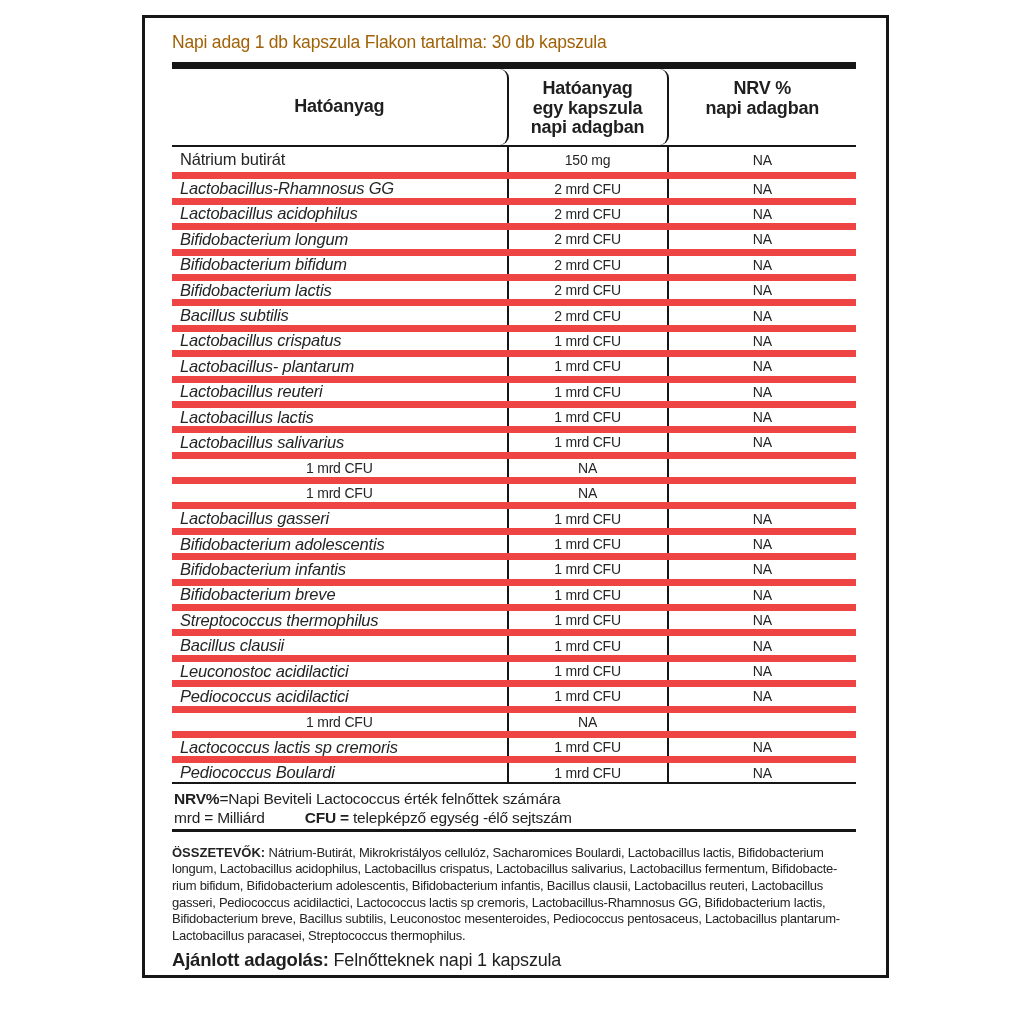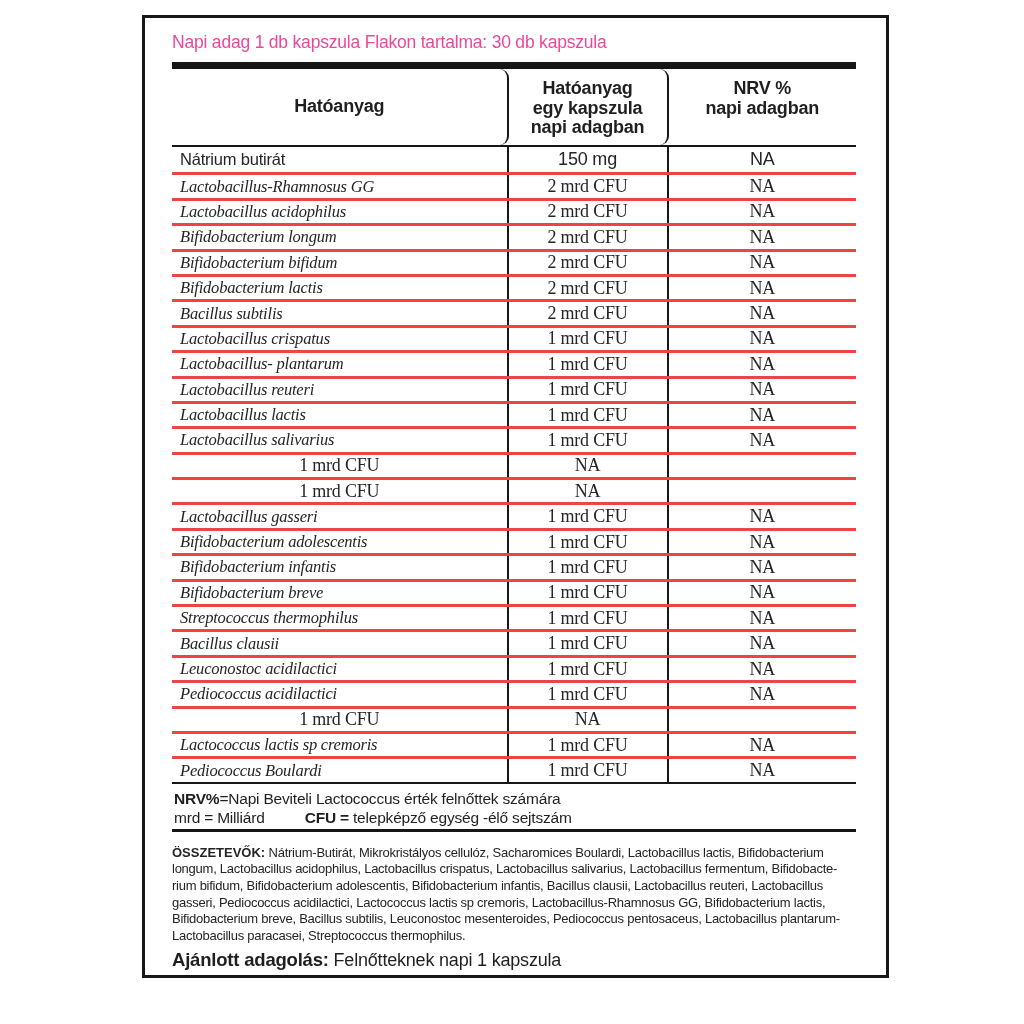--- a/index.html
+++ b/index.html
@@ -14,21 +14,21 @@
     background: #ffffff;
     padding: 13px 30px 0 27px;
     overflow: hidden;
   }
 
   .serving-line {
     font-size: 17.5px;
     line-height: 22px;
     height: 22px;
     letter-spacing: -0.2px;
-    color: #ec4899;
+    color: #a16207;
   }
 
   
   .tbl {
     margin-top: 9px;
     border-top: 7px solid #161616;
     border-bottom: 2px solid #161616;
     width: 100%;
   }
   .thead {
@@ -53,31 +53,31 @@
   }
   .th:nth-child(1), .th:nth-child(2),
   .trow .cell:nth-child(1), .trow .cell:nth-child(2) {
     border-right: 2px solid #161616;
   }
   .trow {
     display: grid;
     grid-template-columns: 49.2% 23.4% 27.4%;
     height: 25.4px;
   }
-  .trow + .trow { border-top: 3px solid #ef4444; font-family: Liberation Serif, serif; }
+  .trow + .trow { border-top: 7px solid #ef4444; }
   .cell {
     display: flex; align-items: center;
     font-size: 17px;
     letter-spacing: -0.2px;
     color: #252525;
     overflow: hidden;
   }
   .cell.name { justify-content: flex-start; padding-left: 8px; font-size: 16.5px; }
   .cell.name.italic { font-style: italic; }
-  .cell.amt, .cell.nrv { justify-content: center; font-size: 18px; }
+  .cell.amt, .cell.nrv { justify-content: center; font-size: 14px; }
 
   
   .footnotes {
     padding: 5px 2px 2px 2px;
     border-bottom: 3px solid #161616;
     font-size: 15.5px;
     line-height: 19px;
     letter-spacing: -0.2px;
   }
   .footnotes b { font-weight: bold; }

